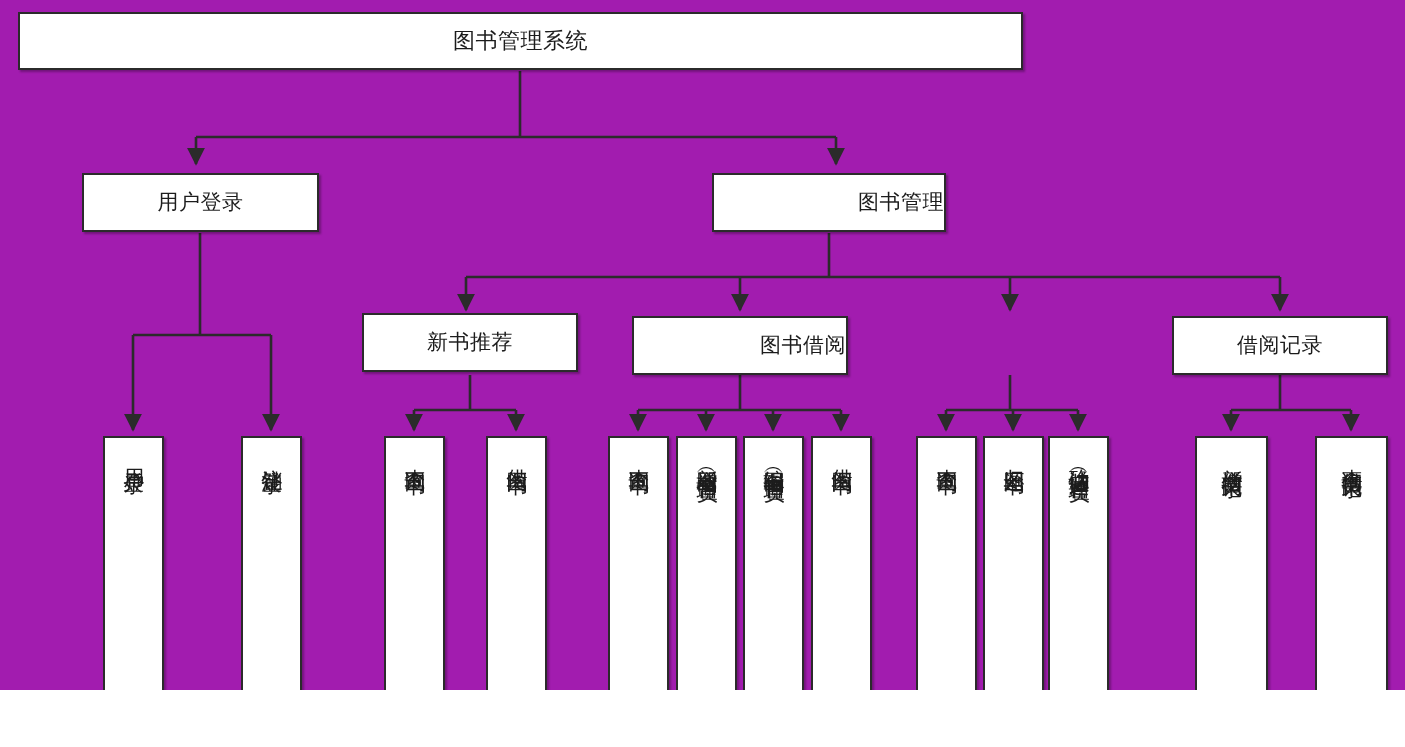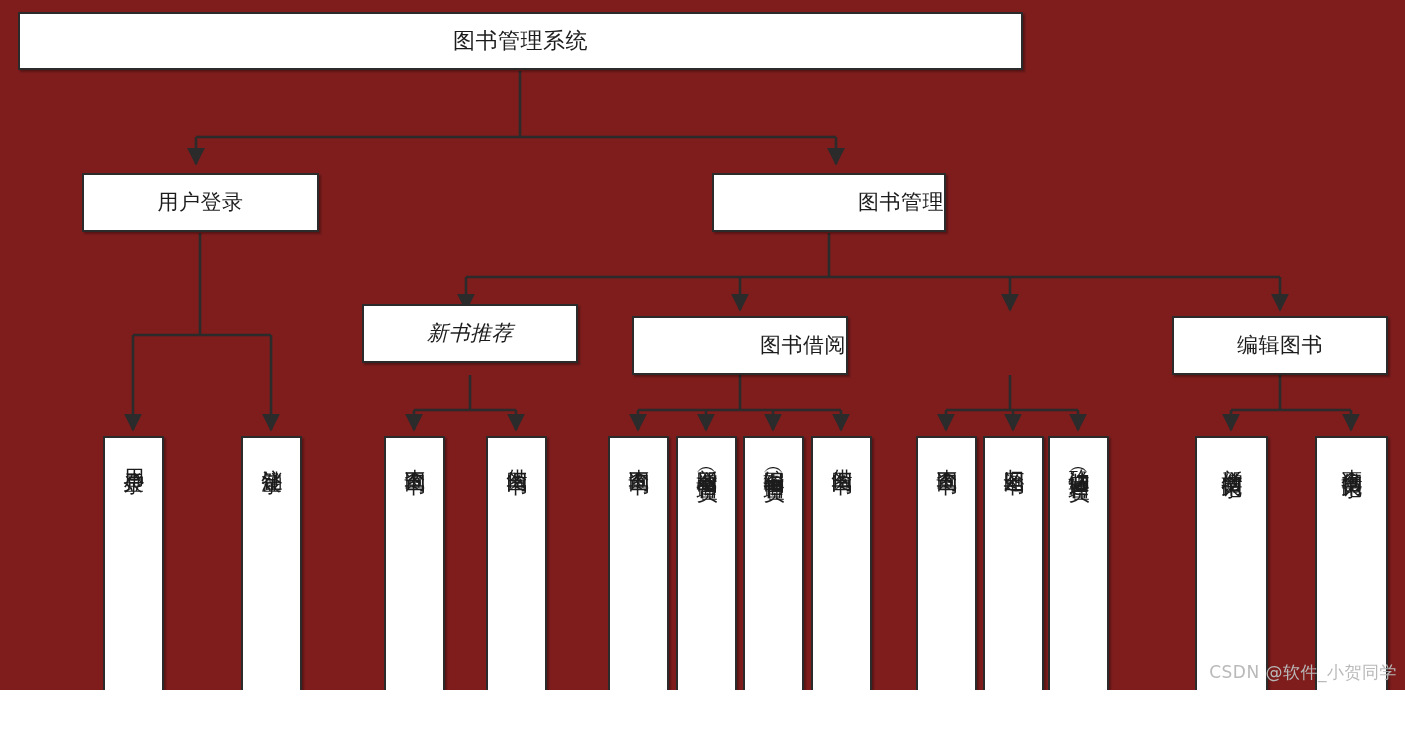--- a/index.html
+++ b/index.html
@@ -9,21 +9,21 @@
     background: #ffffff;
   }
   body {
     font-family: "DejaVu Sans", "Liberation Sans", sans-serif;
     color: #1a1a1a;
   }
   #canvas {
     position: relative;
     width: 1405px;
     height: 690px;
-    background: #7f1d1d;
+    background: #a21caf;
     overflow: hidden;
   }
   #edges {
     position: absolute;
     left: 0;
     top: 0;
     width: 1405px;
     height: 747px;
     pointer-events: none;
   }
@@ -137,31 +137,31 @@
   </div>
 
   <div class="node horiz" style="left:82px; top:173px; width:237px; height:59px;">
     <span class="node-label">用户登录</span>
   </div>
 
   <div class="node horiz" style="left:712px; top:173px; width:234px; height:59px;justify-content:flex-end;">
     <span class="node-label">图书管理</span>
   </div>
 
-  <div class="node horiz" style="left:362px; top:304px; width:216px; height:59px;font-style:italic;">
+  <div class="node horiz" style="left:362px; top:313px; width:216px; height:59px;">
     <span class="node-label">新书推荐</span>
   </div>
 
   <div class="node horiz" style="left:632px; top:316px; width:216px; height:59px;justify-content:flex-end;">
     <span class="node-label">图书借阅</span>
   </div>
 
 
   <div class="node horiz" style="left:1172px; top:316px; width:216px; height:59px;">
-    <span class="node-label">编辑图书</span>
+    <span class="node-label">借阅记录</span>
   </div>
 
   <div class="node vert" style="left:103px; top:436px; width:61px; height:298px;">
     <span class="node-label">用户登录</span>
   </div>
 
   <div class="node vert" style="left:241px; top:436px; width:61px; height:298px;">
     <span class="node-label">注销登录</span>
   </div>
 
@@ -202,15 +202,14 @@
   </div>
 
   <div class="node vert" style="left:1195px; top:436px; width:73px; height:298px;">
     <span class="node-label">新增借阅记录</span>
   </div>
 
   <div class="node vert" style="left:1315px; top:436px; width:73px; height:298px;">
     <span class="node-label">查询借阅记录</span>
   </div>
 
-  <div class="watermark">CSDN @软件_小贺同学</div>
 
 </div>
 
 </body></html>

